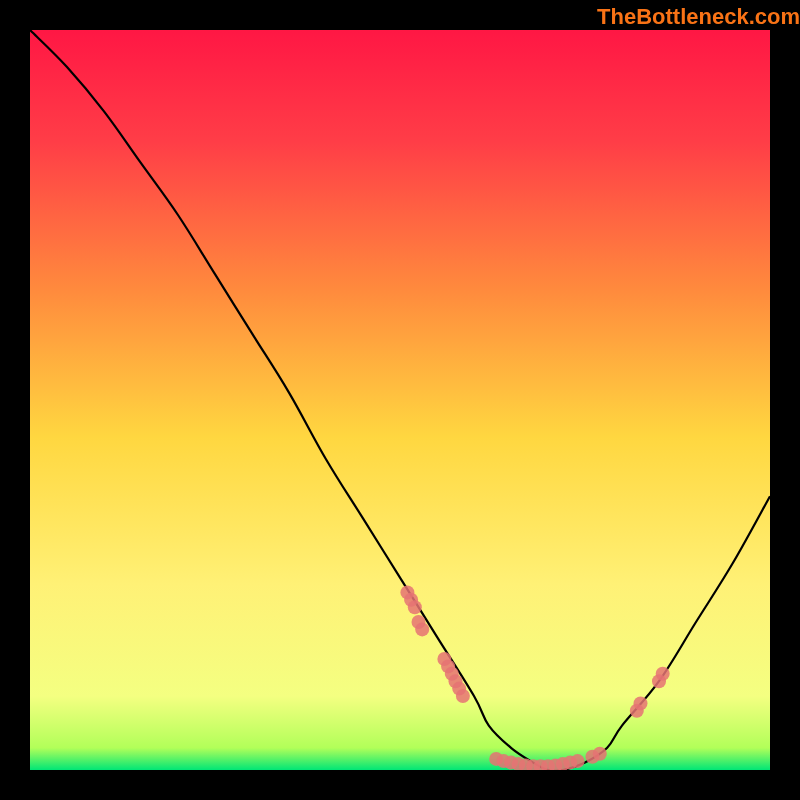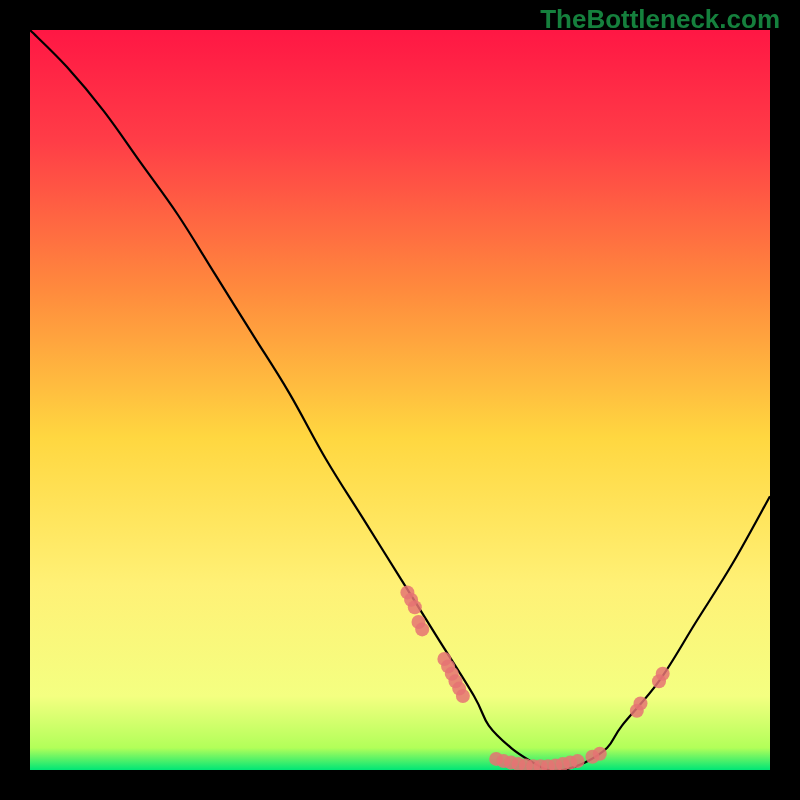--- a/index.html
+++ b/index.html
@@ -1,17 +1,17 @@
 <!DOCTYPE html>
 <html><head>
 <meta charset="utf-8">
 <style>
   * { margin: 0; padding: 0; box-sizing: border-box; }
   body { width: 800px; height: 800px; background: #000; position: relative; font-family: Arial, sans-serif; }
-  .watermark { position: absolute; top: 4px; right: 20px; color: #15803d; font-size: 26px; font-weight: bold; z-index: 10; }
+  .watermark { position: absolute; top: 4px; right: 0; color: #f97316; font-size: 22px; font-weight: bold; z-index: 10; }
   .plot-area { position: absolute; top: 30px; left: 30px; width: 740px; height: 740px; }
   .gradient-bg { position: absolute; top: 0; left: 0; width: 100%; height: 100%; }
   svg { position: absolute; top: 0; left: 0; pointer-events: none; }
 </style>
 </head>
 <body>
 
 <div class="watermark">TheBottleneck.com</div>
 
 <div class="plot-area">

